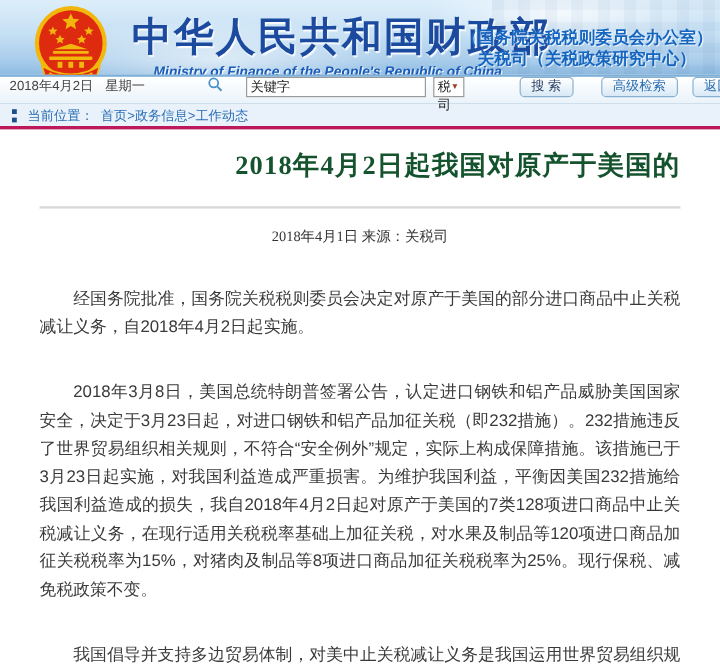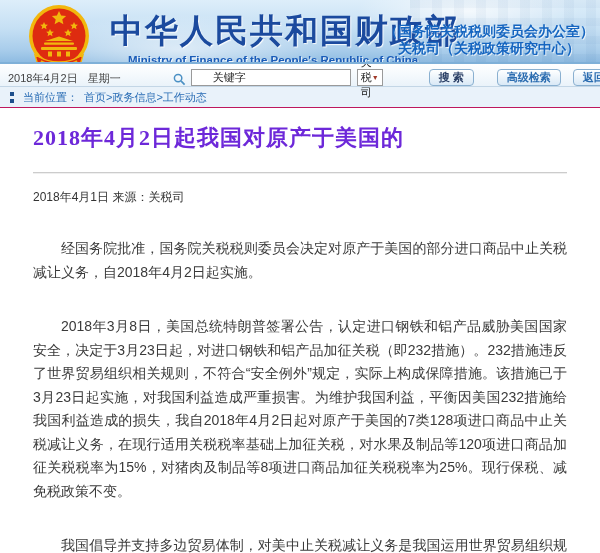--- a/index.html
+++ b/index.html
@@ -26,79 +26,79 @@
   .title-cn {
     position:absolute; left:110px; top:9px; z-index:3;
     font-family:"Liberation Serif","DejaVu Serif",serif;
     font-size:33px; font-weight:bold; color:#1b4a9e; letter-spacing:2px;
     text-shadow:1px 1px 1px rgba(255,255,255,.9);
     white-space:nowrap;
   }
   .title-en {
     position:absolute; left:128px; top:54px; z-index:3;
     font-size:11.5px; font-weight:bold; color:#1a5cb8;
-    text-shadow:1px 1px 0 rgba(255,255,255,.8); white-space:nowrap;
+    text-shadow:1px 1px 0 rgba(255,255,255,.8); white-space:nowrap;font-style:italic;
   }
   .dept {
     position:absolute; right:6px; top:23px; z-index:3; text-align:center;
     font-size:14px; font-weight:bold; color:#1565c0; line-height:17px;
     text-shadow:1px 1px 0 rgba(255,255,255,.7); white-space:nowrap;
   }
 
   
   .toolbar {
-    height:23px; display:flex; align-items:flex-end; padding:0 8px;
+    height:23px; display:flex; align-items:flex-start; padding:0 8px;
     background:linear-gradient(180deg,#ffffff,#eaf3fa);
     border-bottom:1px solid #c3d6e6; font-size:11px; color:#444;
   }
   .tb-date { white-space:nowrap; }
   .tb-week { margin-left:10px; white-space:nowrap; }
   .search-icon { margin-left:52px; width:13px; height:13px; flex:0 0 auto; }
   .search-input {
-    margin-left:5px; width:160px; height:17px; border:1px solid #9a9a9a;
-    background:#fff; font-size:11px; padding:0 21px; color:#222;
+    margin-left:19px; width:160px; height:17px; border:1px solid #9a9a9a;
+    background:#fff; font-size:11px; padding:0 3px; color:#222;
     font-family:inherit;
   }
   .scope-box {
     margin-left:6px; width:46px; height:17px; border:1px solid #9a9a9a;
     background:#fff; display:flex; align-items:center; justify-content:space-between;
     padding:0 3px; font-size:11px; color:#222; cursor:pointer;
   }
   .scope-box .caret { font-size:7px; color:#a03a2a; }
   .tb-btn {
     height:17px; border:1px solid #8ab0d0; border-radius:4px;
     background:linear-gradient(180deg,#ffffff,#d9e9f6);
-    font-size:11px; font-weight:bold; padding:0 9px; line-height:15px;
+    font-size:11px; font-weight:normal; padding:0 9px; line-height:15px;
     display:flex; align-items:center; white-space:nowrap; cursor:pointer;
     font-family:inherit;
   }
   .btn-search { margin-left:46px; color:#2a3f66; }
   .btn-adv    { margin-left:23px; color:#2b6cb0; }
   .btn-home   { margin-left:12px; color:#2b6cb0; }
 
   
   .breadcrumb {
     height:21px; display:flex; align-items:center; padding-left:10px;
-    background:#e9f2fa; border-bottom:1px solid #be185d;
+    background:#e9f2fa; border-bottom:3px solid #be185d;
     font-size:11px; color:#2a6db5;
   }
   .crumb-bar { width:4px; height:11px; display:flex; flex-direction:column; justify-content:space-between; }
   .crumb-bar i { display:block; width:4px; height:4px; background:#1d4f8c; }
   .crumb-label { margin-left:9px; white-space:nowrap; }
   .crumb-path  { margin-left:6px; white-space:nowrap; cursor:pointer;text-align:center; }
 
   
   .content { padding:13px 33px 0 33px; background:#fff; }
   .art-title {
-    text-align:left; font-family:"Liberation Serif","DejaVu Serif",serif;
-    font-size:22px; font-weight:bold; color:#6d28d9; line-height:34px;
+    text-align:right; font-family:"Liberation Serif","DejaVu Serif",serif;
+    font-size:22px; font-weight:bold; color:#14532d; line-height:34px;
     letter-spacing:1px;
   }
   .divider { margin-top:17px; height:2px; background:#cccccc; border-bottom:1px solid #efefef; }
-  .art-meta { margin-top:15px; font-size:12px; color:#333; }
+  .art-meta { margin-top:15px; text-align:center; font-size:12px; color:#333;font-family:Liberation Serif, serif; }
   .art-body { margin-top:9px; }
   .art-body p {
     font-size:14px; line-height:23.5px; color:#3a3a3a;
     text-indent:2em; text-align:justify; margin-top:31px;
   }
 </style>
 </head>
 <body>
 
 <div class="header">

